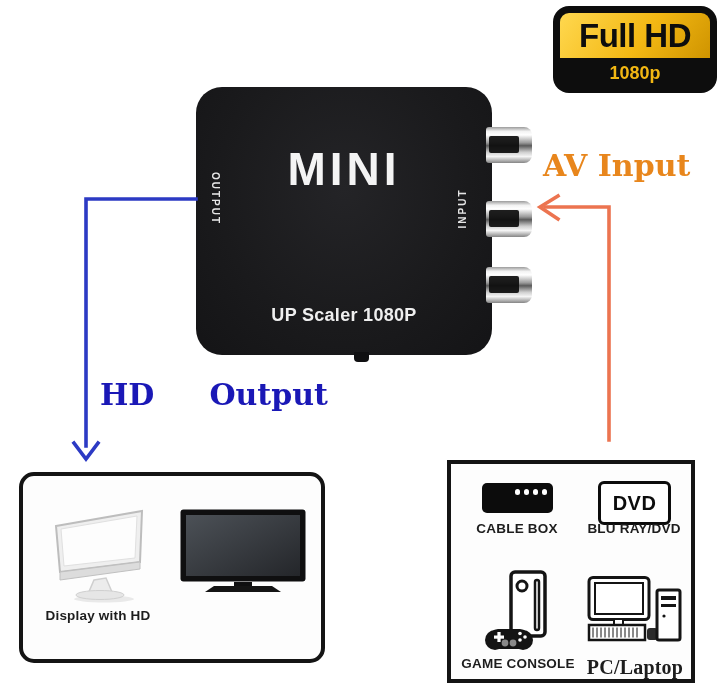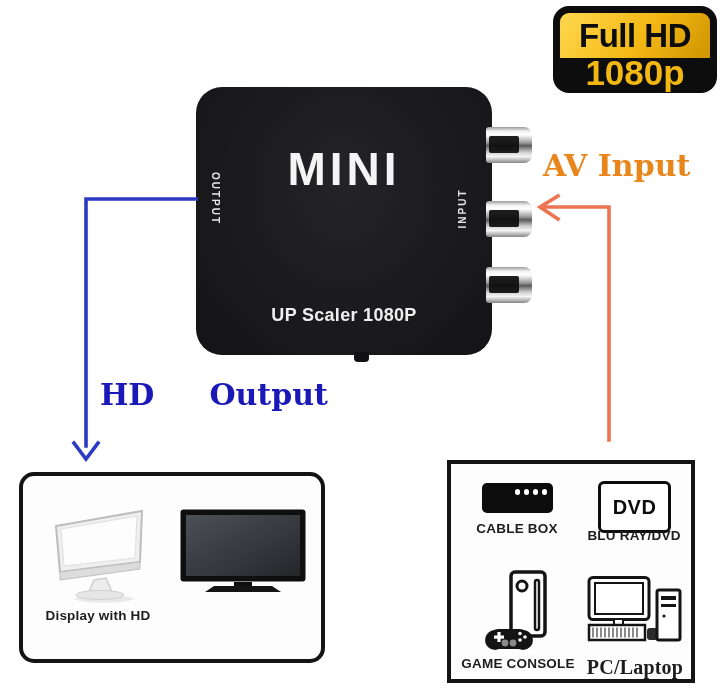--- a/index.html
+++ b/index.html
@@ -9,21 +9,21 @@
 
   
   .badge{position:absolute;left:553px;top:6px;width:164px;height:87px;background:#0d0d0d;
          border-radius:16px;padding:8px;box-sizing:border-box;}
   .badge-top{position:absolute;left:7px;top:7px;right:7px;height:45px;border-radius:9px 9px 0 0;
              background:linear-gradient(125deg,#ffd84f 0%,#f3b814 55%,#cf9400 100%);
              display:flex;align-items:center;justify-content:center;
              font-weight:800;font-size:33px;color:#0d0d0d;letter-spacing:-.5px;}
   .badge-bottom{position:absolute;left:7px;top:52px;right:7px;height:30px;
              display:flex;align-items:center;justify-content:center;
-             font-weight:800;font-size:35px;color:var(--gold,#f2b713);text-align:right;}
+             font-weight:800;font-size:18px;color:var(--gold,#f2b713);text-align:right;}
 
   
   .device{position:absolute;left:196px;top:87px;width:296px;height:268px;border-radius:26px;
           background:radial-gradient(ellipse at 50% 38%,#242427 0%,#1a1a1c 60%,#141416 100%);}
   .brand{position:absolute;left:0;right:0;top:55px;text-align:center;color:#f4f4f4;
          font-weight:800;font-size:46px;letter-spacing:4px;}
   .model{position:absolute;left:0;right:0;top:176px;text-align:center;color:#f2f2f2;
          font-weight:800;font-size:29px;letter-spacing:.5px;word-spacing:4px;}
   .subtitle{position:absolute;left:0;right:0;top:218px;text-align:center;color:#efefef;
          font-weight:700;font-size:18px;letter-spacing:.3px;}
@@ -59,21 +59,21 @@
         font-weight:700;font-size:13.5px;letter-spacing:.2px;}
   .icon-svg{position:absolute;}
 
   
   .cablebox{position:absolute;left:31px;top:19px;width:71px;height:30px;background:#0c0c0c;
         border-radius:5px;}
   .cablebox .dots{position:absolute;right:6px;top:6px;display:flex;gap:3.5px;}
   .cablebox .dots span{width:5.5px;height:5.5px;border-radius:50%;background:#ffffff;display:block;}
 
   
-  .dvdlogo{position:absolute;left:147px;top:17px;width:73px;height:52px;background:#ffffff;
+  .dvdlogo{position:absolute;left:147px;top:17px;width:73px;height:44px;background:#ffffff;
         border:3.5px solid #0c0c0c;border-radius:6px;box-sizing:border-box;
         display:flex;align-items:center;justify-content:center;
         font-weight:800;font-size:20px;color:#0c0c0c;letter-spacing:.5px;}
 </style>
 </head>
 <body>
 
 <div class="canvas">
 
   <div class="badge">
@@ -139,21 +139,21 @@
           <span></span>
           <span></span>
           <span></span>
           <span></span>
         </div>
     </div>
     <div class="dvdlogo">
       <span>DVD</span>
     </div>
     <div class="box-label" style="left:6px;top:57px;width:120px;">CABLE BOX</div>
-    <div class="box-label" style="left:123px;top:64px;width:120px;">BLU RAY/DVD</div>
+    <div class="box-label" style="left:123px;top:57px;width:120px;">BLU RAY/DVD</div>
 
     <svg class="icon-svg" style="left:32px;top:106px;" width="72" height="92" viewBox="0 0 72 92">
       <rect x="28" y="2" width="34" height="64" rx="4" fill="#ffffff" stroke="#141414" stroke-width="3.5"></rect>
       <circle cx="39" cy="16" r="5" fill="#ffffff" stroke="#141414" stroke-width="3"></circle>
       <rect x="52" y="10" width="4" height="50" rx="2" fill="#ffffff" stroke="#141414" stroke-width="2.5"></rect>
       <g transform="translate(0,48)">
         <circle cx="12" cy="22" r="10" fill="#141414"></circle>
         <circle cx="40" cy="22" r="10" fill="#141414"></circle>
         <rect x="6" y="11" width="40" height="20" rx="9" fill="#141414"></rect>
         <rect x="11" y="17.5" width="10" height="3.2" fill="#ffffff"></rect>

